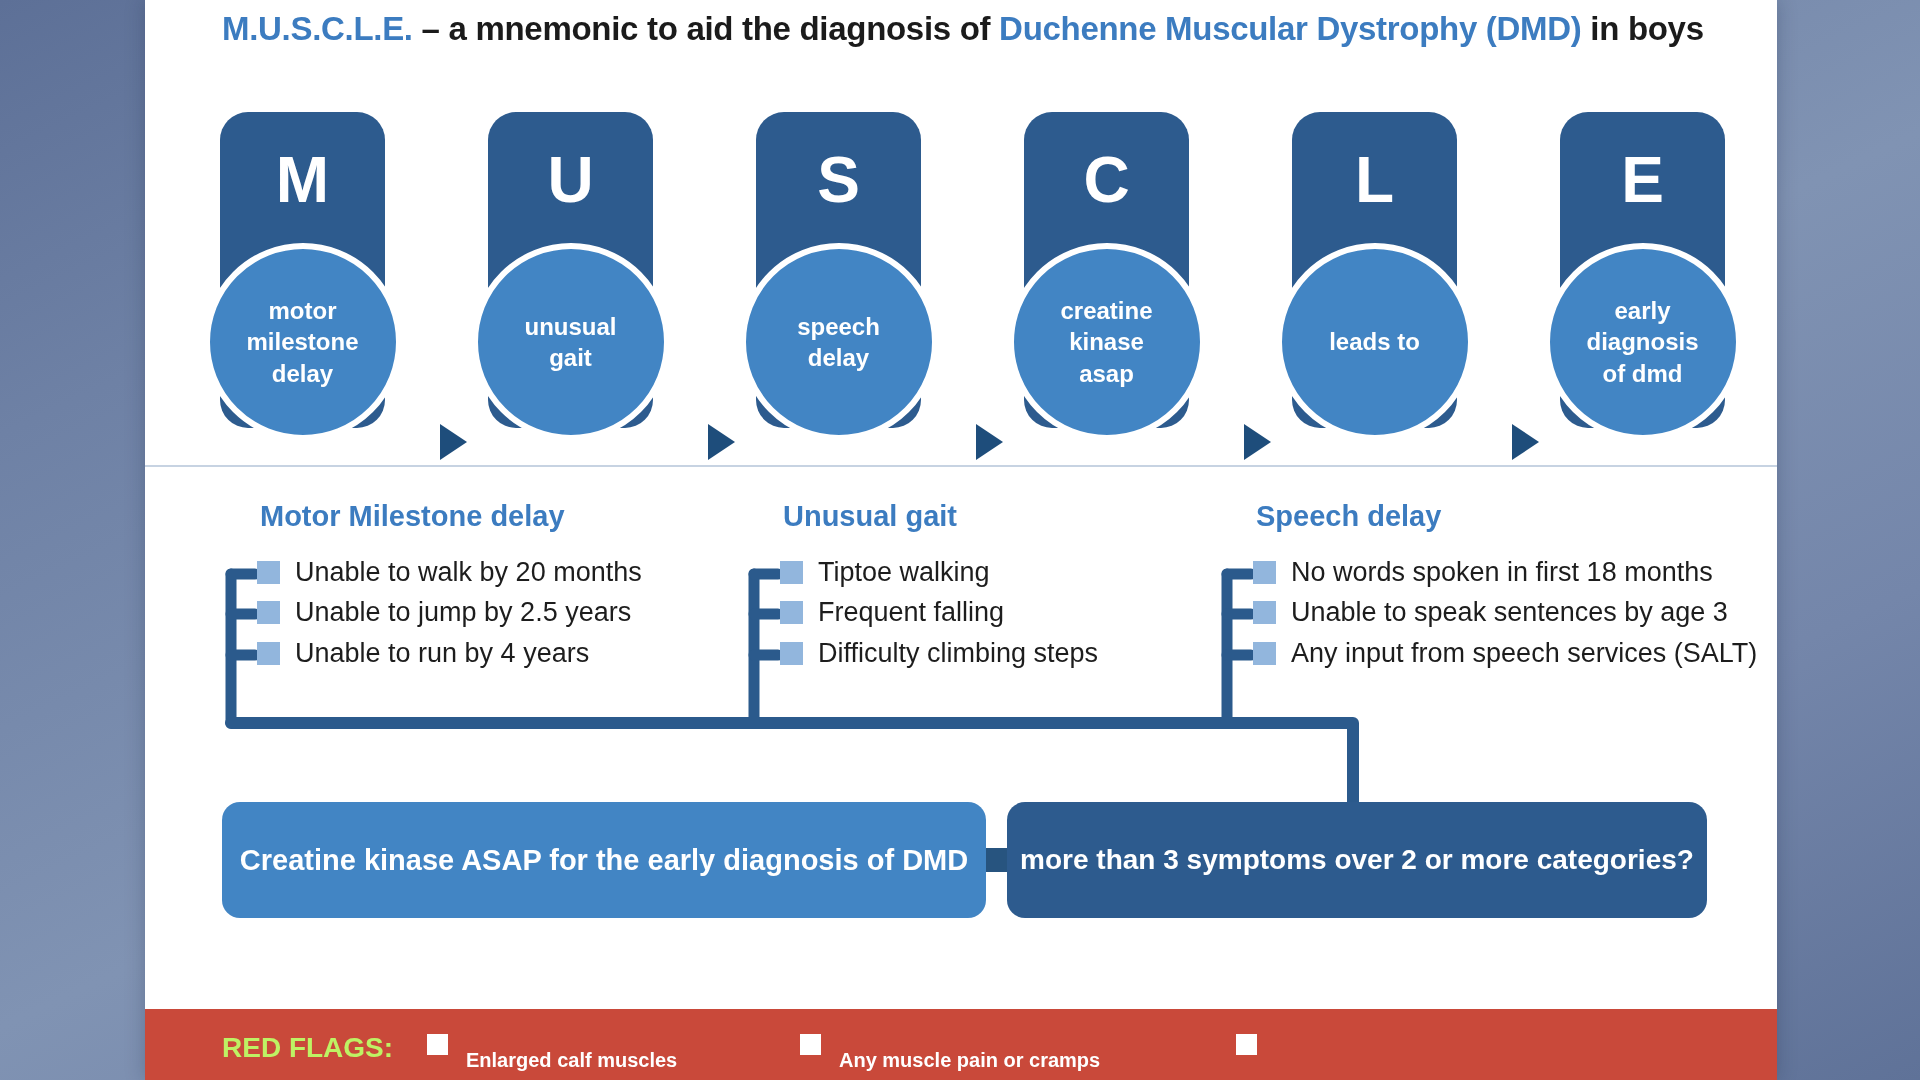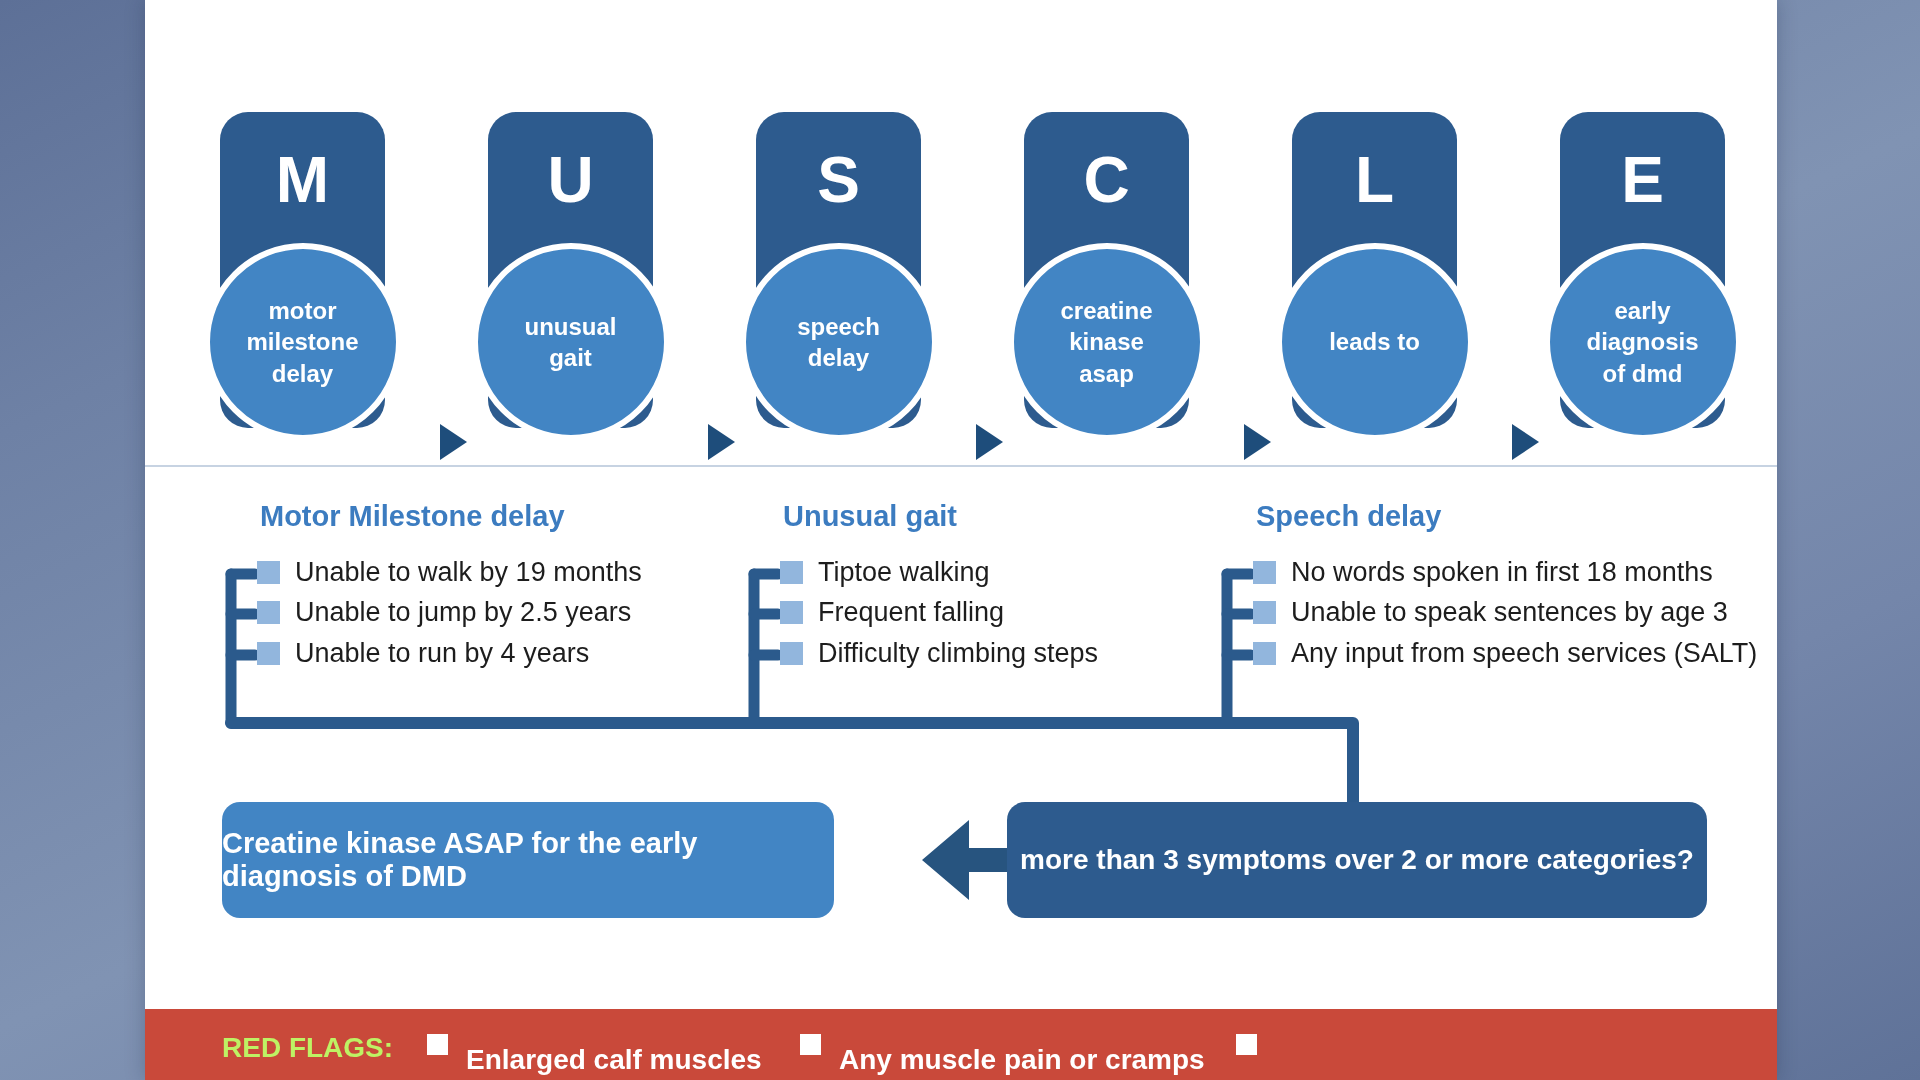--- a/index.html
+++ b/index.html
@@ -49,50 +49,53 @@
   .divider{position:absolute;left:0;top:465px;width:1632px;height:2px;background:#c7d3e2;}
   
   .col{position:absolute;top:498px;}
   .col .hdr{font-size:29px;font-weight:700;color:#3c7cc0;line-height:36px;margin-left:3px;}
   .col .rows{margin-top:18px;}
   .row{height:40.5px;display:flex;align-items:center;}
   .sq{width:23px;height:23px;background:#92b6dd;margin-right:15px;flex:0 0 auto;}
   .row .txt{font-size:27px;color:#1d1d1d;white-space:nowrap;}
   
   .boxA{
-    position:absolute;left:77px;top:802px;width:612px;height:116px;border-radius:18px;
+    position:absolute;left:77px;top:802px;width:764px;height:116px;border-radius:18px;
     background:#4285c4;display:flex;align-items:center;justify-content:center;
   }
   .boxA span{color:#fff;font-size:29px;font-weight:700;}
   .boxB{
     position:absolute;left:862px;top:802px;width:700px;height:116px;border-radius:18px;
     background:#2d5b8e;display:flex;align-items:center;justify-content:center;text-align:right;
   }
   .boxB span{color:#fff;font-size:28px;font-weight:700;}
   
   .redbar{
     position:absolute;left:0;top:1009px;width:1632px;height:71px;background:#c9493a;
   }
   .rf-label{
     position:absolute;left:77px;top:0;height:77px;display:flex;align-items:center;
     color:#bef264;font-size:28px;font-weight:700;
   }
   .rf-item{
     position:absolute;top:0;height:71px;display:flex;align-items:center;
   }
   .rf-sq{width:21px;height:21px;background:#ffffff;margin-right:18px;flex:0 0 auto;}
-  .rf-item .txt{color:#fff;font-size:28px;font-weight:700;white-space:nowrap;margin-top:31px;}
+  .rf-item .txt{color:#fff;font-size:20px;font-weight:700;white-space:nowrap;margin-top:31px;}
   
   .overlay{position:absolute;left:0;top:0;width:1632px;height:1080px;pointer-events:none;}
 </style>
 </head>
 <body>
 
 <div class="panel">
 
+  <div class="title">
+    <span class="blue">M.U.S.C.L.E.</span><span> – a mnemonic to aid the diagnosis of </span><span class="blue">Duchenne Muscular Dystrophy (DMD)</span><span> in boys</span>
+  </div>
 
   <div class="cards">
     <div class="card">
       <div class="letter">M</div>
       <div class="circle">
           <span>motor milestone delay</span>
         </div>
     </div>
     <div class="card">
       <div class="letter">U</div>
@@ -153,21 +156,21 @@
     <path d="M86,723 H1208 V806" stroke="#2b5a8c" stroke-width="12" stroke-linecap="round" stroke-linejoin="round" fill="none"></path>
 
     <polygon points="777,860 824,820 824,848 866,848 866,872 824,872 824,900" fill="#27547f"></polygon>
   </svg>
 
   <div class="col" style="left:112px">
     <div class="hdr">Motor Milestone delay</div>
     <div class="rows">
       <div class="row">
           <span class="sq"></span>
-          <span class="txt">Unable to walk by 19 months</span>
+          <span class="txt">Unable to walk by 20 months</span>
         </div>
       <div class="row">
           <span class="sq"></span>
           <span class="txt">Unable to jump by 2.5 years</span>
         </div>
       <div class="row">
           <span class="sq"></span>
           <span class="txt">Unable to run by 4 years</span>
         </div>
     </div>

